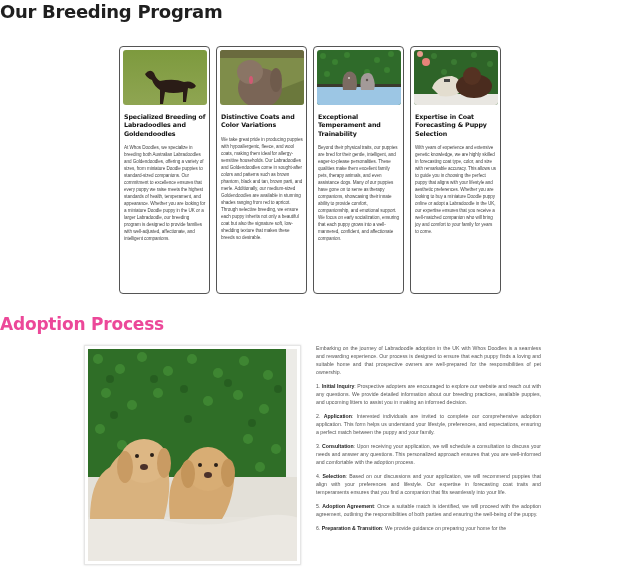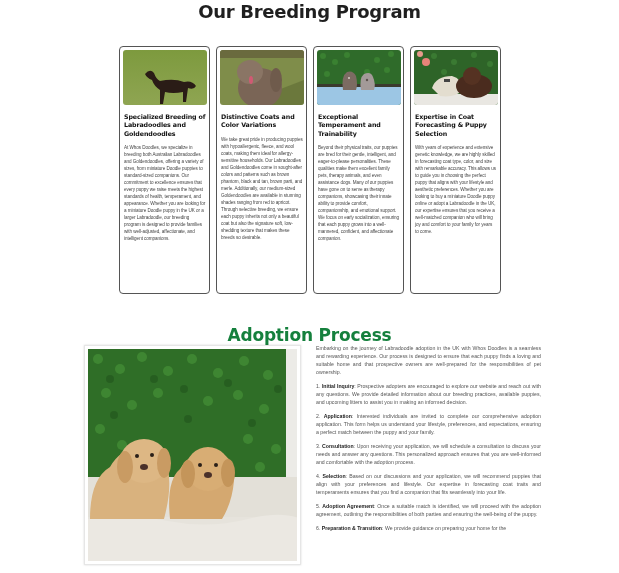--- a/index.html
+++ b/index.html
@@ -1,24 +1,24 @@
 <!DOCTYPE html>
 <html><head>
 <meta charset="utf-8">
 <style>
   * { box-sizing: border-box; margin: 0; padding: 0; }
   html, body { width: 619px; height: 573px; overflow: hidden; background: #ffffff; }
   body { font-family: "Liberation Sans", sans-serif; color: #222; position: relative; }
 
   .section-title {
-    position: absolute; left: 0; width: 619px; text-align: center;
+    position: absolute; left: 0; width: 619px; 
     font-family: "DejaVu Sans", sans-serif; font-weight: bold; color: #1f1f1f;
   }
   #breeding-title { top: 1px; font-size: 18px; letter-spacing: -0.3px; }
-  #adoption-title { top: 325px; font-size: 17px; color: #15803d; letter-spacing: -0.2px; }
+  #adoption-title { top: 314px; font-size: 17px; color: #ec4899; letter-spacing: -0.2px; }
 
   .cards { position: absolute; top: 46px; left: 119px; width: 380px; height: 248px; }
   .card {
     position: absolute; top: 0; width: 91px; height: 248px;
     border: 1px solid #555; border-radius: 4px; background: #fff;
     padding: 3px 3px 0 3px;
   }
   .card .photo {
     width: 84px; height: 55px; border-radius: 3px; overflow: hidden; position: relative;
   }

